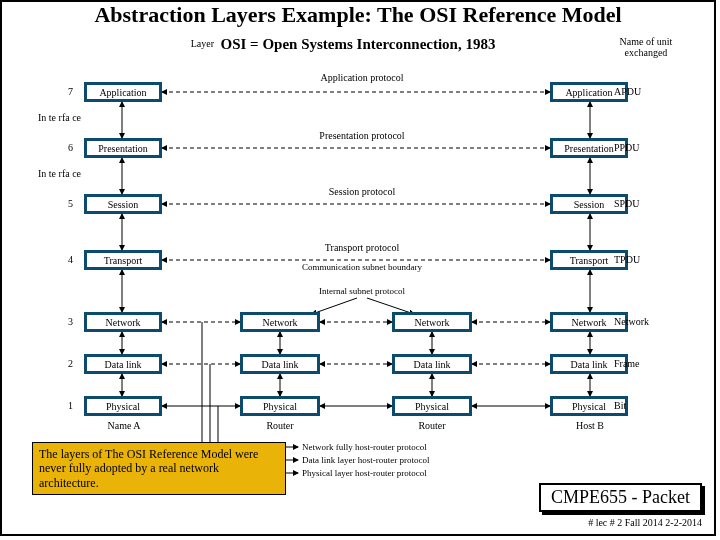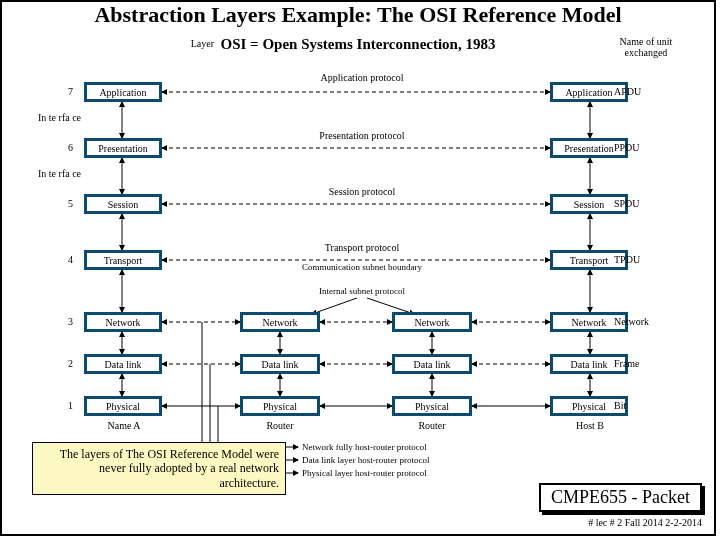--- a/index.html
+++ b/index.html
@@ -77,23 +77,22 @@
     font-size: 10px;
     text-align: center;
     width: 80px;
   }
   .note {
     position: absolute;
     font-size: 12px;
     border: 1px solid #000;
     padding: 4px 6px;
     line-height: 1.2;
-    background: #fef9c3;
+    background: #eab308;
     width: 240px;
-    text-align: right;
   }
   .footer-box {
     position: absolute;
     border: 2px solid #000;
     box-shadow: 3px 3px 0 #000;
     font-size: 18px;
     padding: 2px 10px;
     background: #fff;
     right: 12px;
     bottom: 22px;

